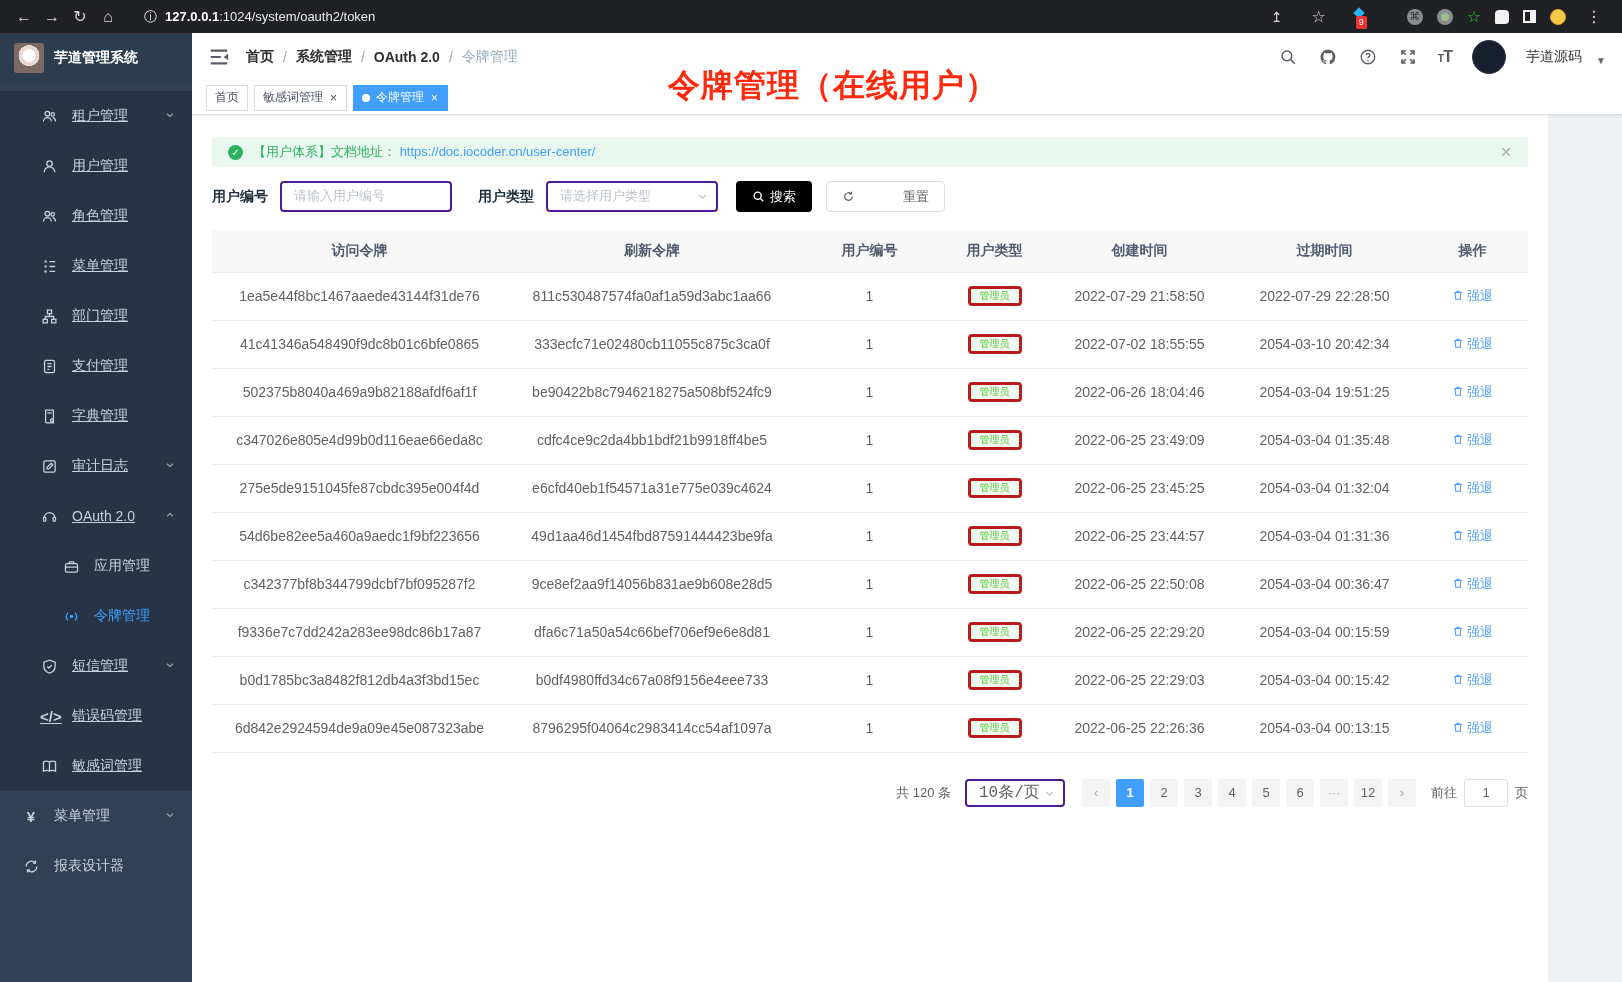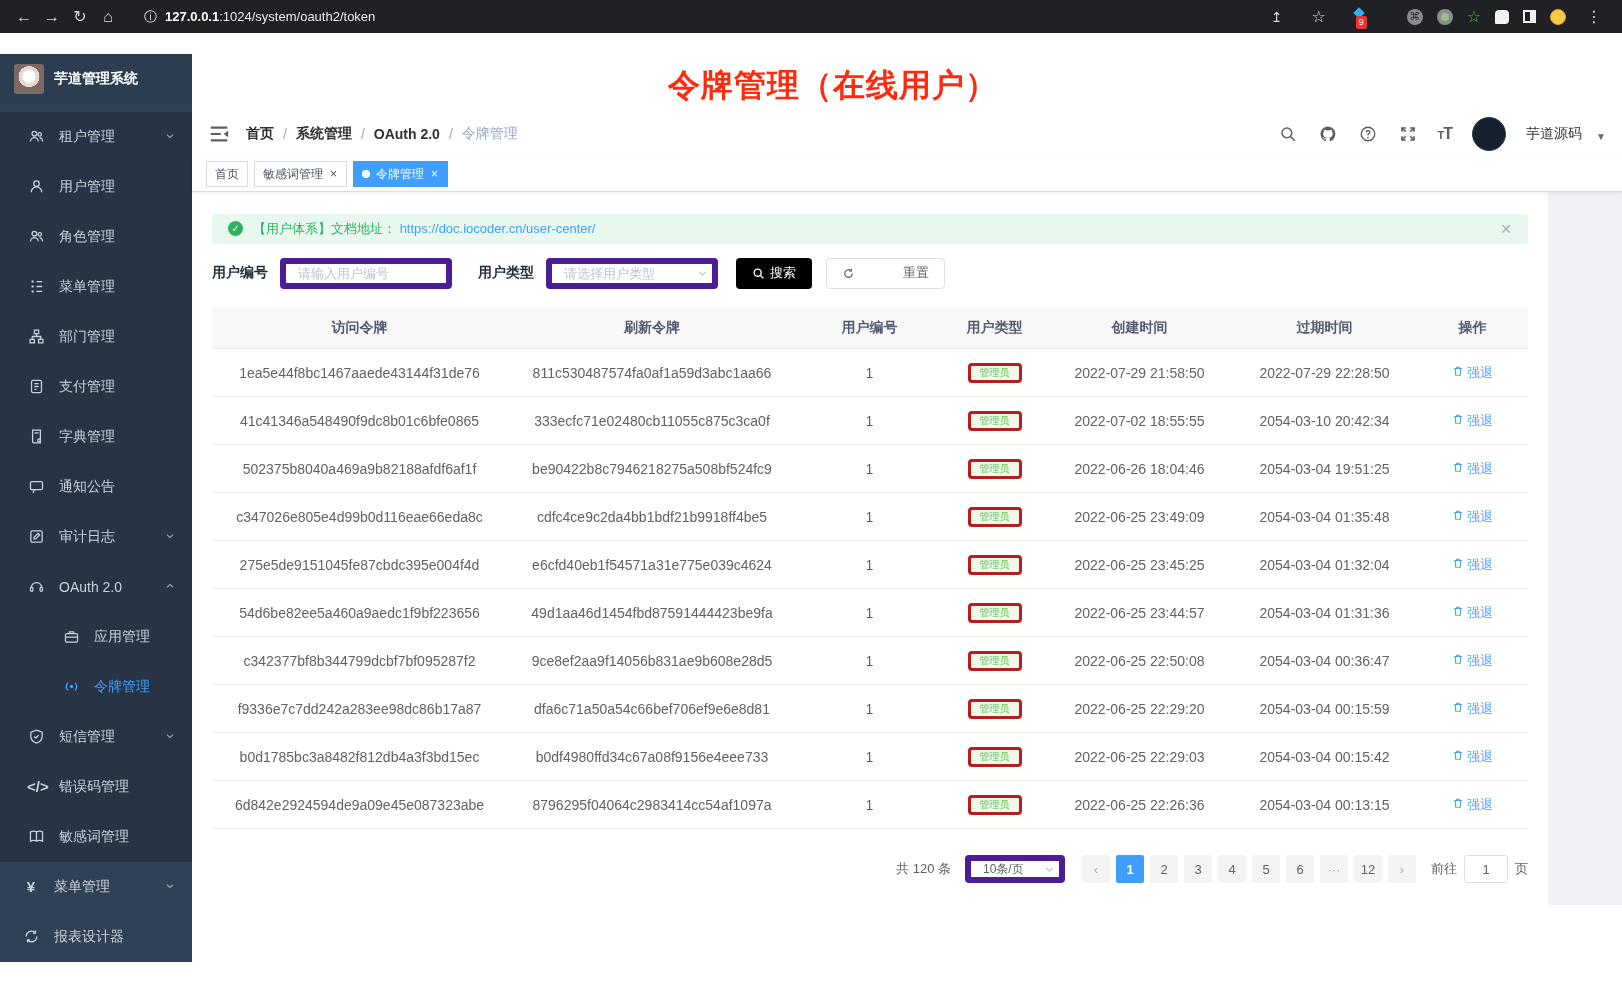--- a/index.html
+++ b/index.html
@@ -20,33 +20,33 @@
   .circ { width:16px; height:16px; border-radius:50%; background:#8a8d90; display:flex; align-items:center; justify-content:center; color:#2f3033; font-size:11px; }
   .rec { width:16px; height:16px; border-radius:50%; background:#8a8d90; display:flex; align-items:center; justify-content:center; }
   .rec i { width:8px; height:8px; border-radius:50%; background:#9bbf8a; }
   .gstar { color:#25c525; font-size:16px; line-height:16px; }
   .puzzle { width:14px; height:14px; background:#f2f2f2; border-radius:4px 4px 4px 1px; }
   .split { width:13px; height:13px; border:2px solid #f2f2f2; background:linear-gradient(to right,transparent 55%,#f2f2f2 55%); }
   .face { width:16px; height:16px; border-radius:50%; background:#f7c948; border:1px solid #e0a82f; }
   .sharebox { font-size:14px; }
 
   
-  .app { display:flex; height:949px;align-items:center; }
+  .app { display:flex; height:949px; }
 
   
   .sidebar { width:192px; background:#304156; flex:none; display:flex; flex-direction:column; overflow:hidden; }
   .logo-row { height:50px; background:#2d3d50; display:flex; align-items:center; padding:0 14px; gap:10px; flex:none; }
   .logo-img { width:30px; height:30px; border-radius:3px; background:radial-gradient(circle at 50% 42%,#fff 0 28%,#e8d8cf 29% 45%,#7a6a63 46% 100%); flex:none; }
   .logo-title { color:#fff; font-size:14px; font-weight:bold; white-space:nowrap; }
   .menu { flex:1; padding-top:8px; }
   .menu-item { height:50px; display:flex; align-items:center; color:#c9d2dc; font-size:14px; cursor:pointer; }
   .menu-item.sub { background:#263445; }
   .menu-item.top { background:transparent; }
   .menu-item.lvl1 { padding-left:22px; }
-  .menu-item.lvl2 { padding-left:27px; }
+  .menu-item.lvl2 { padding-left:40px;text-decoration:underline; }
   .menu-item.lvl3 { padding-left:62px; }
   .menu-item.active { color:#409eff; }
   .mi-icon { width:18px; height:18px; margin-right:14px; flex:none; display:flex; align-items:center; justify-content:center; }
   .mi-icon svg { width:17px; height:17px; }
   .mi-txt { font-size:15px; font-weight:bold; width:18px; text-align:center; margin-right:14px; }
   .mi-label { white-space:nowrap; }
   .mi-chev { margin-left:auto; margin-right:16px; color:#97a3b2; }
   .mi-chev svg { width:12px; height:12px; }
 
   
@@ -76,21 +76,21 @@
 
   
   .alert { height:30px; background:#e9f8ef; border-radius:3px; display:flex; align-items:center; padding:0 16px; gap:10px; font-size:13px; color:#2fb25f; position:relative; margin-bottom:14px; }
   .acheck { width:15px; height:15px; border-radius:50%; background:#2fb25f; color:#fff; font-size:10px; display:flex; align-items:center; justify-content:center; flex:none; }
   .alert a { color:#409eff; text-decoration:none; }
   .aclose { position:absolute; right:16px; color:#a8abb2; font-size:14px; cursor:pointer; }
 
   
   .filter { display:flex; align-items:center; margin:8px 0 18px; }
   .flabel { font-size:14px; font-weight:bold; color:#1f2d3d; margin-right:12px; }
-  .finput, .fselect { width:172px; height:31px; border:6px solid #4c1d95; border-radius:4px; font-size:13px; color:#606266; padding:0 12px; background:#fff; font-family:Liberation Sans, sans-serif; }
+  .finput, .fselect { width:172px; height:31px; border:2px solid #4c1d95; border-radius:4px; font-size:13px; color:#606266; padding:0 12px; background:#fff; font-family:Liberation Mono, monospace; }
   .finput::placeholder { color:#bfc4cc; }
   .fselwrap { position:relative; margin-right:18px; }
   .fselwrap .finput { padding-right:26px; }
   .selchev { position:absolute; right:9px; top:9px; color:#c0c4cc; pointer-events:none; }
   .selchev svg { width:13px; height:13px; }
   .gap1 { width:26px; }
   .btn { height:31px; border-radius:4px; font-size:13px; display:inline-flex; align-items:center; gap:5px; padding:0 15px; cursor:pointer; border:1px solid transparent; font-family:inherit; }
   .btn svg { width:13px; height:13px; }
   .btn-primary { background:#000000; color:#fff; margin-right:14px; }
   .btn-plain { background:#fff; border-color:#dcdfe6; color:#606266;gap:48px; }
@@ -100,21 +100,21 @@
   th { height:42px; background:#f8f8f9; color:#515a6e; font-size:14px; font-weight:bold; border-bottom:1px solid #ebeef5; text-align:center; }
   td { height:48px; border-bottom:1px solid #ebeef5; font-size:14px; color:#606266; text-align:center; white-space:nowrap; overflow:hidden; }
   .badge { display:inline-block; background:#f0f9eb; border:3px solid #b91c1c; color:#5fc24a; font-size:10px; padding:2px 9px; border-radius:4px; line-height:1; }
   .action { color:#4ba0f8; font-size:13px; display:inline-flex; align-items:center; gap:3px; cursor:pointer; text-decoration:none; }
   .action svg { width:12px; height:12px; }
 
   
   .pager { display:flex; align-items:center; justify-content:flex-end; margin-top:26px; font-size:13px; color:#606266; }
   .ptotal { margin-right:14px; }
   .psize { position:relative; margin-right:14px; }
-  .psize .finput { width:100px; height:28px; font-size:12px; color:#606266; }
+  .psize .finput { width:100px; height:28px; font-size:16px; color:#606266; }
   .psize .selchev { top:8px; }
   .pbtn { min-width:28px; height:28px; padding:0 4px; background:#f4f4f5; border-radius:2px; display:inline-flex; align-items:center; justify-content:center; margin:0 3px; cursor:pointer; color:#606266; font-size:13px; }
   .pbtn.active { background:#409eff; color:#fff; font-weight:bold; }
   .pbtn.arrow { color:#a4a9b0; }
   .pjump { display:flex; align-items:center; gap:7px; margin-left:12px; }
   .pjump input { width:44px; height:28px; border:1px solid #dcdfe6; border-radius:3px; text-align:center; font-size:13px; color:#606266; font-family:inherit; }
 
   
   .annotation { position:absolute; left:668px; top:64px; font-size:32px; font-weight:bold; color:#ff2a0d; z-index:30; letter-spacing:1px; white-space:nowrap; }
 </style>
@@ -227,30 +227,20 @@
               <path d="M6.5 3h11v18h-9a2 2 0 01-2-2z"></path>
               <path d="M9 7h6"></path>
               <circle cx="15.5" cy="17.5" r="2"></circle>
             </svg>
           </span>
           <span class="mi-label">字典管理</span>
         </div>
         <div class="menu-item sub lvl2">
           <span class="mi-icon">
             <svg viewBox="0 0 24 24" fill="none" stroke="currentColor" stroke-width="1.8">
-              <rect x="3.5" y="5" width="17" height="11.5" rx="2"></rect>
-              <path d="M9 16.5L7 21"></path>
-              <path d="M8 11h.01M12 11h.01M16 11h.01" stroke-width="2.6"></path>
-            </svg>
-          </span>
-          <span class="mi-label">通知公告</span>
-        </div>
-        <div class="menu-item sub lvl2">
-          <span class="mi-icon">
-            <svg viewBox="0 0 24 24" fill="none" stroke="currentColor" stroke-width="1.8">
               <rect x="4" y="4" width="16" height="16" rx="2"></rect>
               <path d="M14.2 7.5l2.3 2.3-5.6 5.6H8.6v-2.3z"></path>
             </svg>
           </span>
           <span class="mi-label">审计日志</span>
           <span class="mi-chev"><svg viewBox="0 0 24 24" fill="none" stroke="currentColor" stroke-width="1.8">
               <path d="M6 9.5l6 5.5 6-5.5" stroke-width="2.2"></path>
             </svg></span>
         </div>
         <div class="menu-item sub lvl2">

